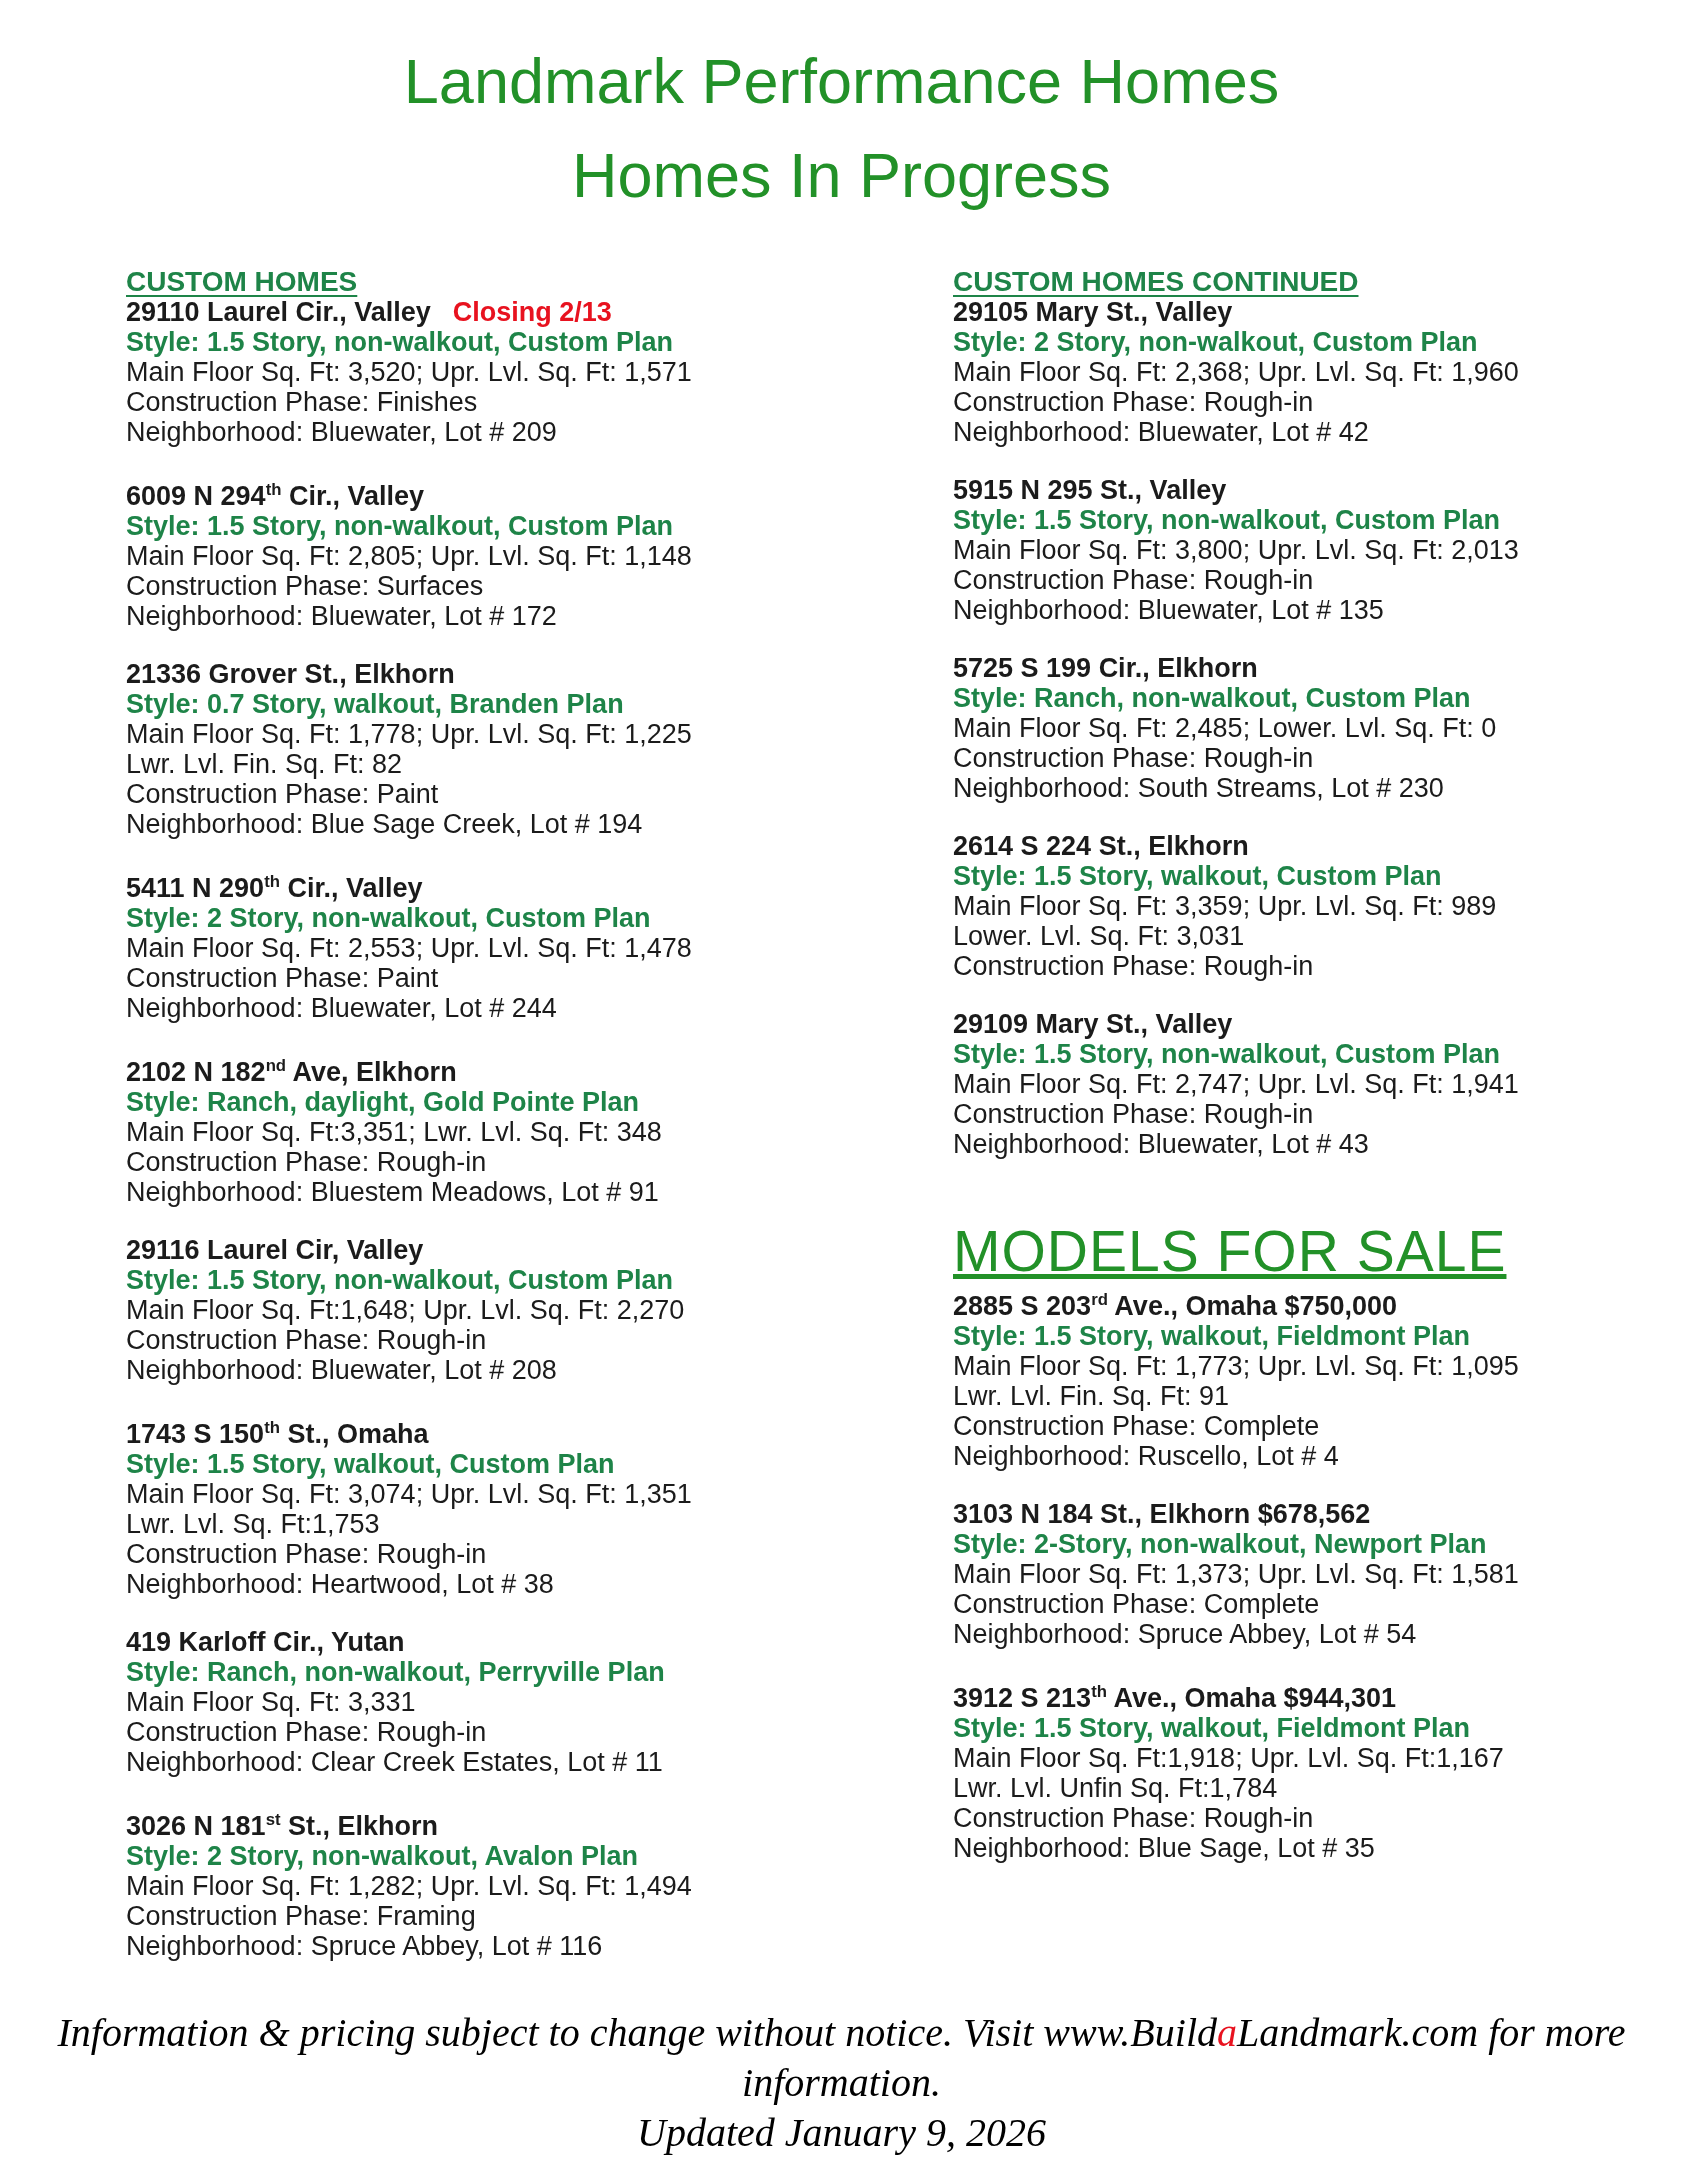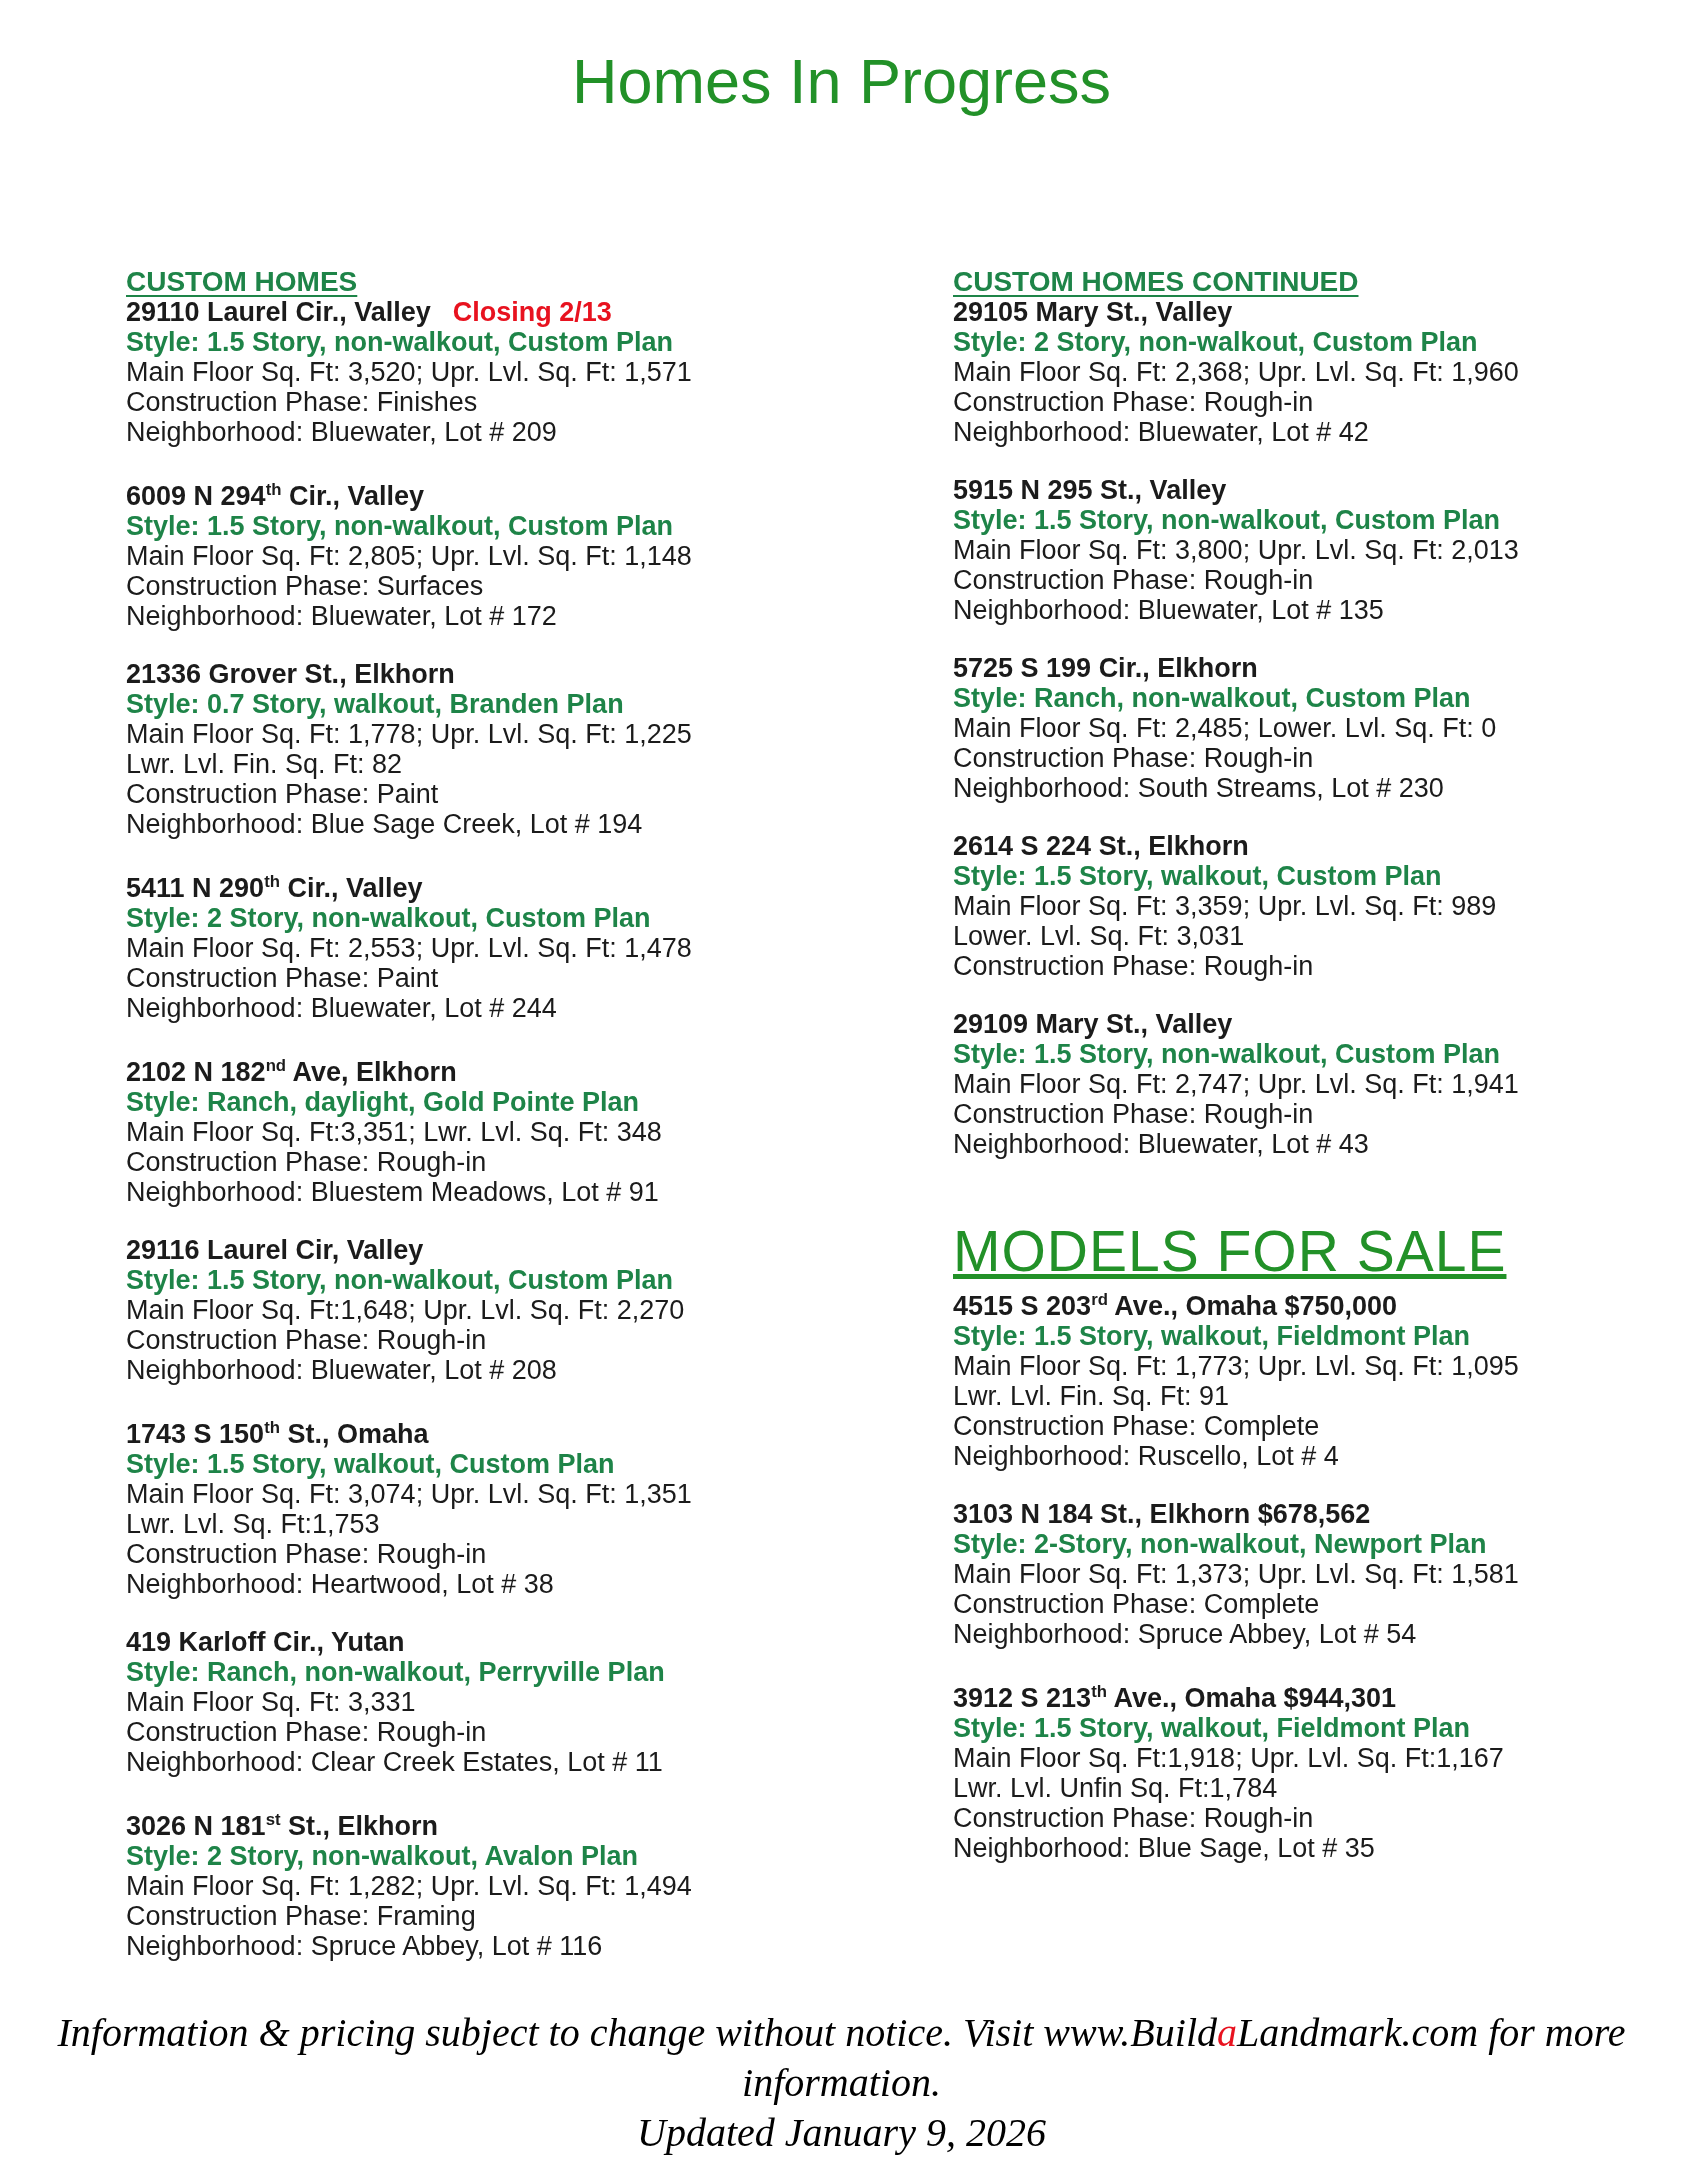--- a/index.html
+++ b/index.html
@@ -38,20 +38,21 @@
     position:absolute;top:2008px;left:0;width:100%;text-align:center;
     font-family:"Liberation Serif", serif;font-style:italic;
     font-size:40px;line-height:50px;color:#000;
   }
   .footer .red{color:var(--red);}
 </style>
 </head>
 <body>
 
 <div class="title-block">
+  <div>Landmark Performance Homes</div>
   <div>Homes In Progress</div>
 </div>
 
 <div class="col col-left">
   <div class="section-header">CUSTOM HOMES</div>
   <div id="left-entries">
       <div class="entry">
         <div class="addr"><span>29110 Laurel Cir., Valley</span><span class="note">Closing 2/13</span></div>
         <div class="style-line">Style: 1.5 Story, non-walkout, Custom Plan</div>
         <div class="detail">Main Floor Sq. Ft: 3,520; Upr. Lvl. Sq. Ft: 1,571</div>
@@ -154,21 +155,21 @@
         <div class="addr"><span>29109 Mary St., Valley</span></div>
         <div class="style-line">Style: 1.5 Story, non-walkout, Custom Plan</div>
         <div class="detail">Main Floor Sq. Ft: 2,747; Upr. Lvl. Sq. Ft: 1,941</div>
         <div class="detail">Construction Phase: Rough-in</div>
         <div class="detail">Neighborhood: Bluewater, Lot # 43</div>
       </div>
     </div>
   <div class="models-header">MODELS FOR SALE</div>
   <div id="models-entries">
       <div class="entry">
-        <div class="addr"><span>4515 S 203</span><sup>rd</sup><span> Ave., Omaha $750,000</span></div>
+        <div class="addr"><span>2885 S 203</span><sup>rd</sup><span> Ave., Omaha $750,000</span></div>
         <div class="style-line">Style: 1.5 Story, walkout, Fieldmont Plan</div>
         <div class="detail">Main Floor Sq. Ft: 1,773; Upr. Lvl. Sq. Ft: 1,095</div>
         <div class="detail">Lwr. Lvl. Fin. Sq. Ft: 91</div>
         <div class="detail">Construction Phase: Complete</div>
         <div class="detail">Neighborhood: Ruscello, Lot # 4</div>
       </div>
       <div class="entry">
         <div class="addr"><span>3103 N 184 St., Elkhorn $678,562</span></div>
         <div class="style-line">Style: 2-Story, non-walkout, Newport Plan</div>
         <div class="detail">Main Floor Sq. Ft: 1,373; Upr. Lvl. Sq. Ft: 1,581</div>

